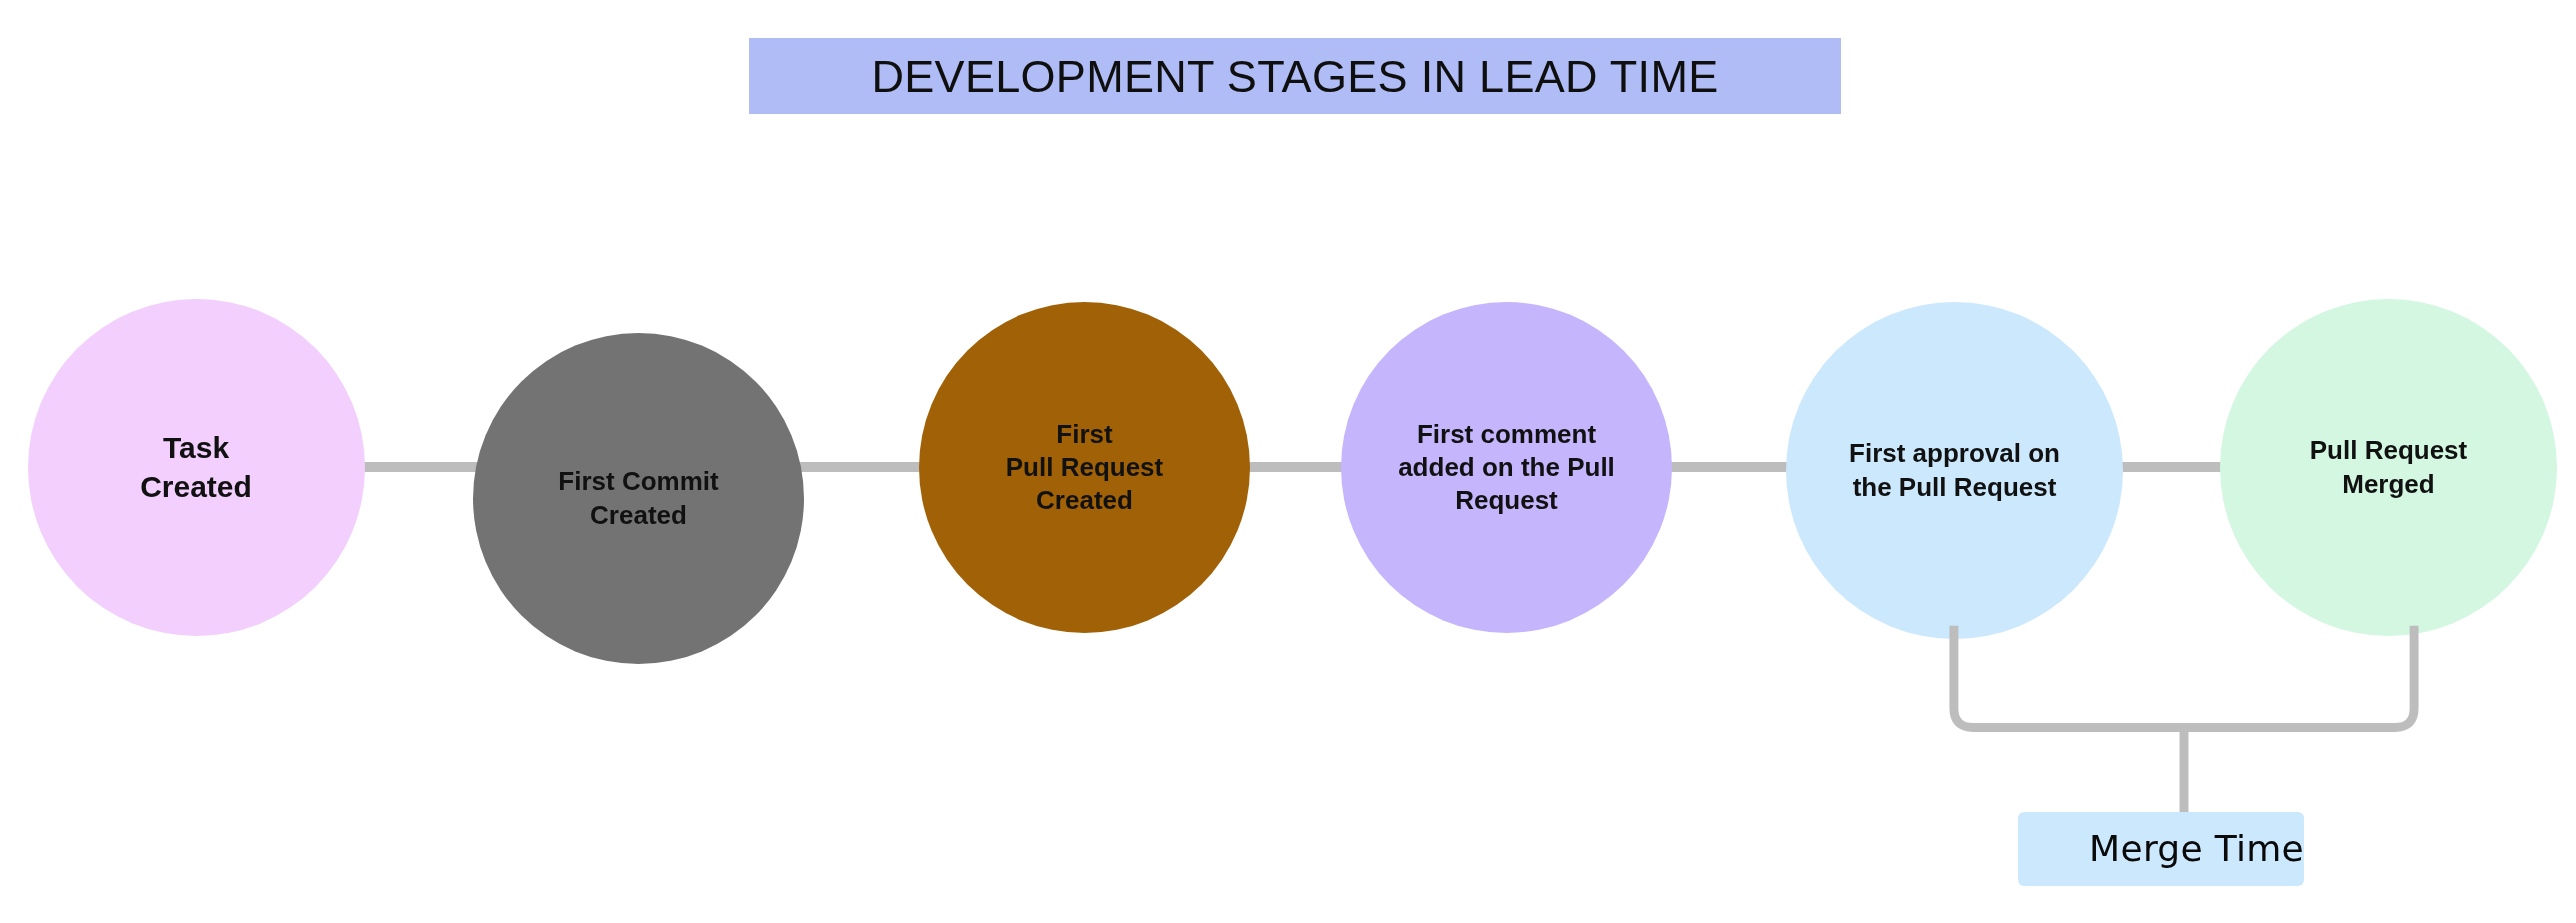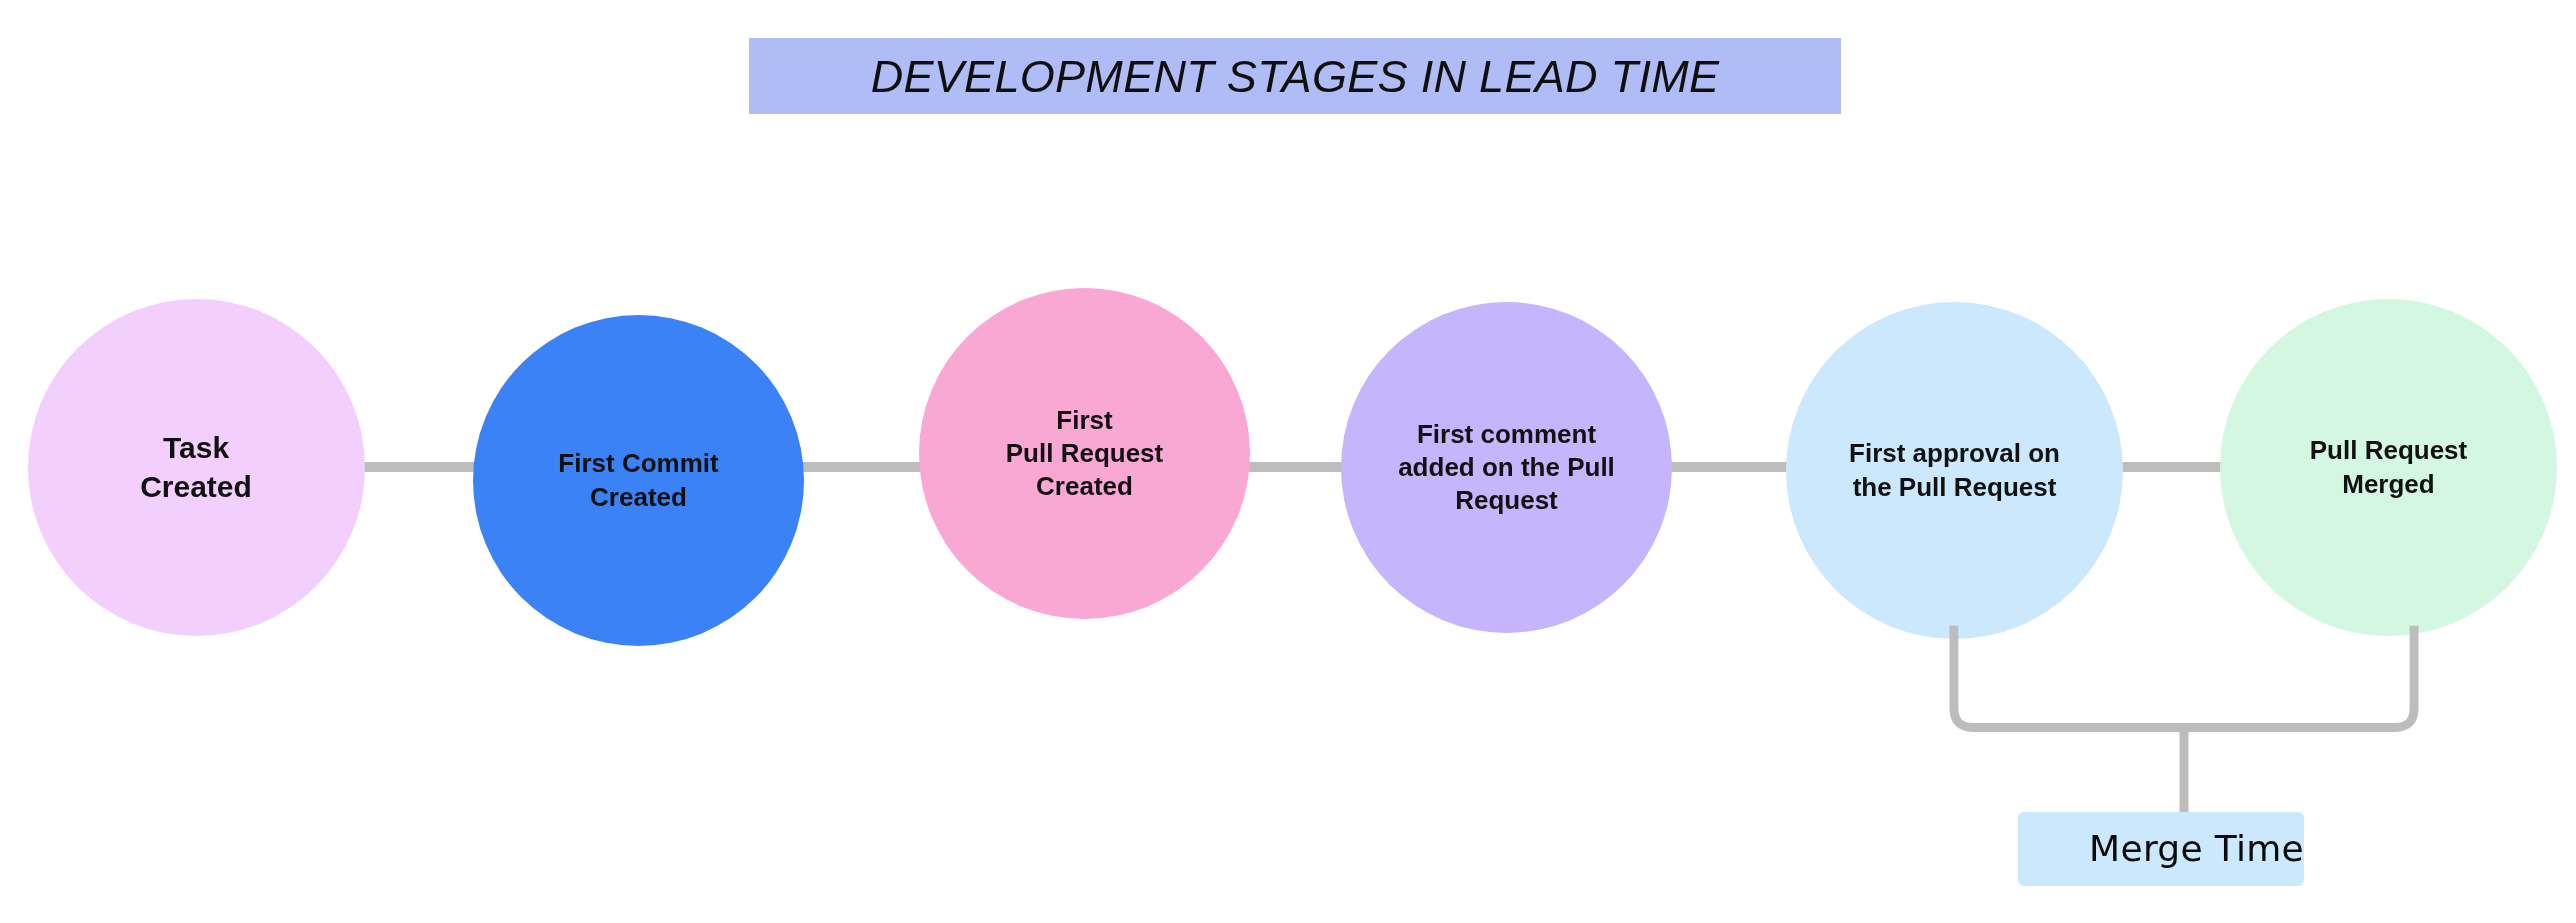--- a/index.html
+++ b/index.html
@@ -37,21 +37,20 @@
     box-sizing: border-box;
   }
   .title-text {
     font-family: "Liberation Sans", sans-serif;
     font-size: 45px;
     font-weight: 400;
     letter-spacing: 0.3px;
     color: #0f0f0f;
     white-space: nowrap;
     line-height: 1;
-    font-style: italic;
   }
 
   
   .connector-bar {
     position: absolute;
     height: 9.6px;
     background: #bdbdbd;
     top: 462px;
   }
 
@@ -121,25 +120,25 @@
   <div class="connector-bar" id="connector-1" style="left: 354px; width: 131px; background: rgb(189, 189, 189);"></div>
   <div class="connector-bar" id="connector-2" style="left: 797px; width: 131px; background: rgb(189, 189, 189);"></div>
   <div class="connector-bar" id="connector-3" style="left: 1242px; width: 109px; background: rgb(189, 189, 189);"></div>
   <div class="connector-bar" id="connector-4" style="left: 1665px; width: 131px; background: rgb(189, 189, 189);"></div>
   <div class="connector-bar" id="connector-5" style="left: 2114px; width: 115px; background: rgb(189, 189, 189);"></div>
 
   <div class="stage-node" id="node-0" style="left: 27.5px; top: 299px; width: 337px; height: 337px; background: rgb(242, 207, 253);">
     <span class="stage-label" style="font-size: 30px;">Task
 Created</span>
   </div>
-  <div class="stage-node" id="node-1" style="left: 473px; top: 315px; width: 331px; height: 331px; background: #3b82f6;">
+  <div class="stage-node" id="node-1" style="left: 473px; top: 333px; width: 331px; height: 331px; background: #737373;">
     <span class="stage-label" style="font-size: 26px;">First Commit
 Created</span>
   </div>
-  <div class="stage-node" id="node-2" style="left: 919px; top: 288px; width: 331px; height: 331px; background: #f9a8d4; align-items: center;">
+  <div class="stage-node" id="node-2" style="left: 919px; top: 302px; width: 331px; height: 331px; background: #a16207; align-items: center;">
     <span class="stage-label" style="font-size: 26px;">First
 Pull Request
 Created</span>
   </div>
   <div class="stage-node" id="node-3" style="left: 1341px; top: 302px; width: 331px; height: 331px; background: #c4b5fd;">
     <span class="stage-label" style="font-size: 26px;">First comment
 added on the Pull
 Request</span>
   </div>
   <div class="stage-node" id="node-4" style="left: 1786px; top: 302px; width: 337px; height: 337px; background: rgb(204, 232, 253);">

